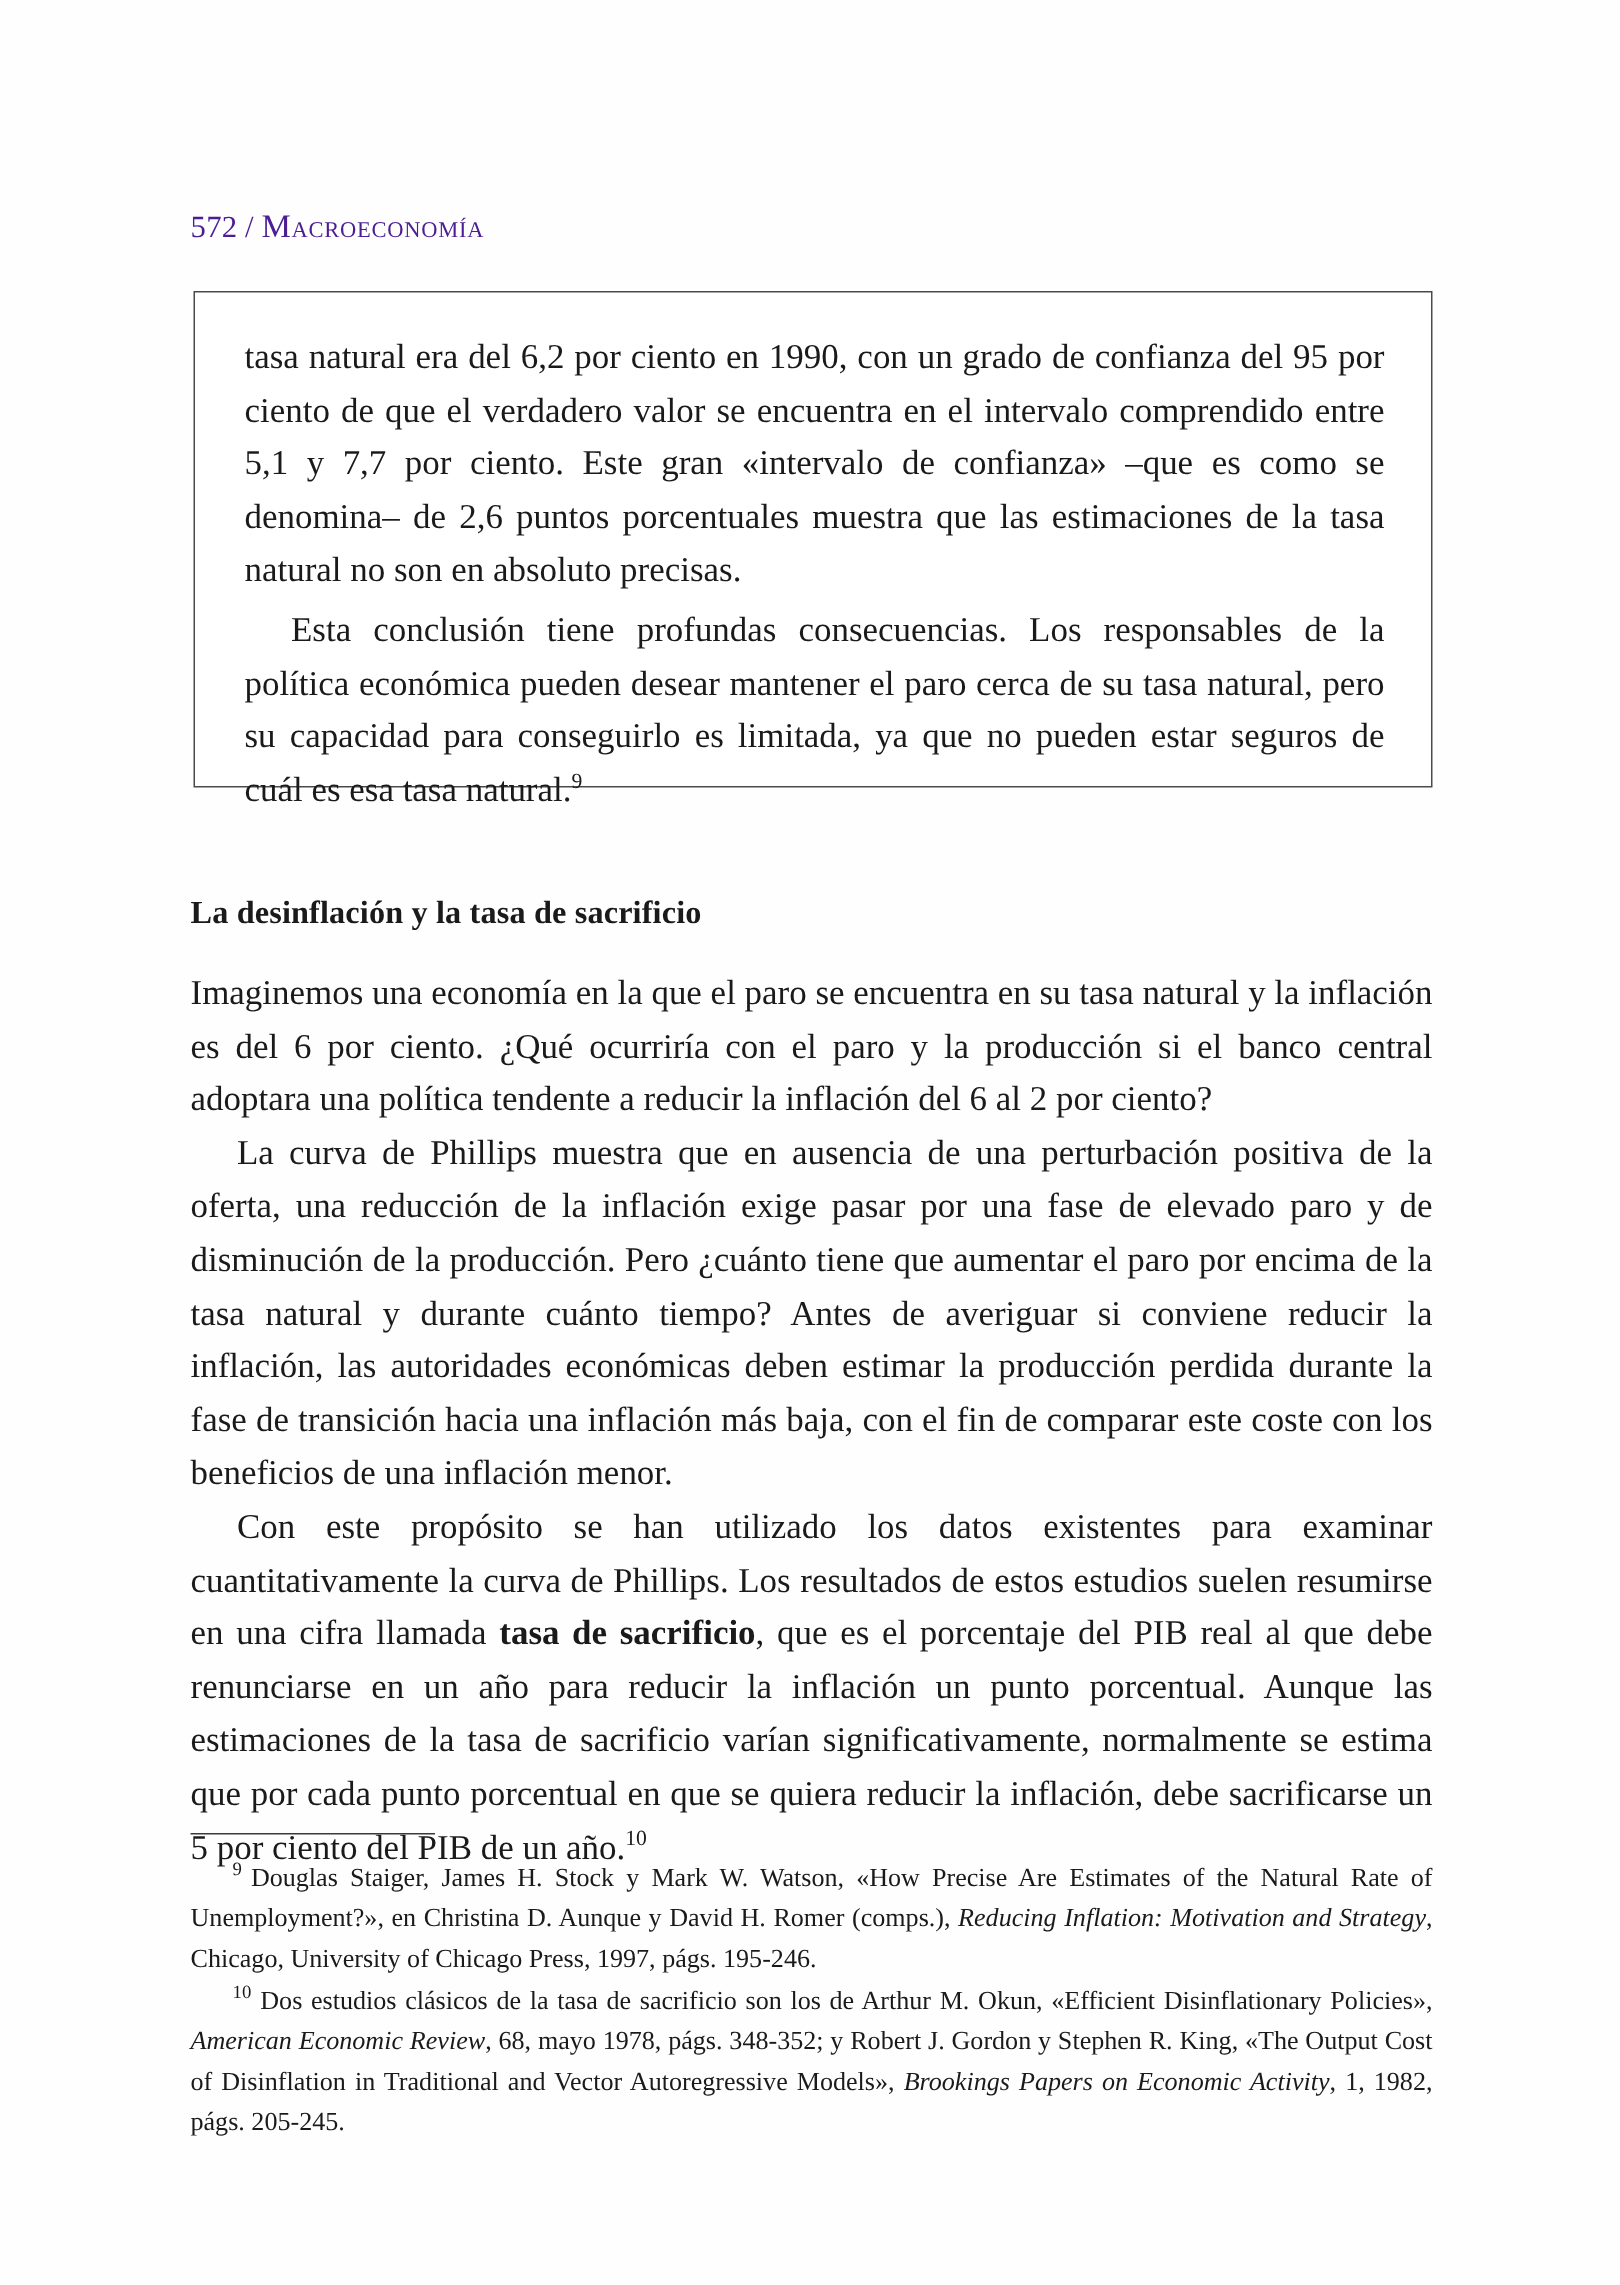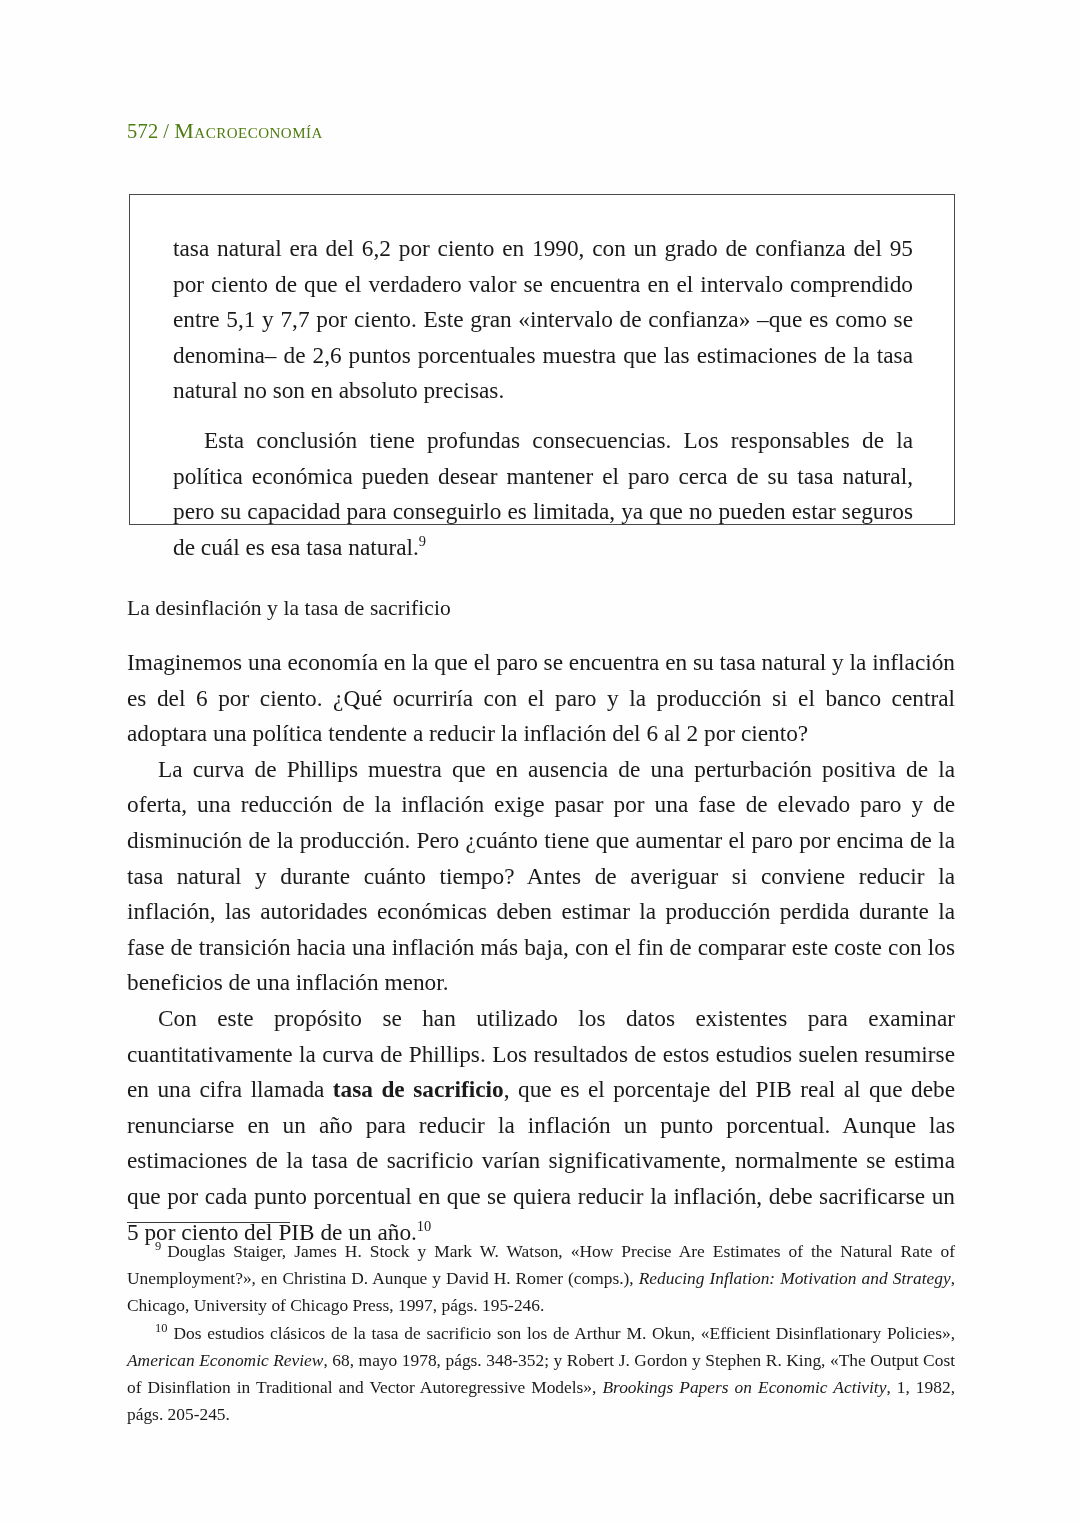--- a/index.html
+++ b/index.html
@@ -19,24 +19,24 @@
   .page {
     position: absolute;
     inset: 0;
     background: #fefefe;
   }
 
   
   .running-head {
     position: absolute;
     left: 127px;
-    top: 118px;
+    top: 138px;
     font-size: 20.5px;
     letter-spacing: 0.2px;
-    color: #4d7c0f;
+    color: #4c1d95;
     white-space: nowrap;
   }
   .running-head .folio { font-size: 20.5px; }
   .running-head .sep { margin: 0 5px; }
   .running-head .bookname {
     font-variant: small-caps;
     font-size: 22px;
     letter-spacing: 0.5px;
   }
 
@@ -51,36 +51,36 @@
     box-sizing: border-box;
     background: #ffffff;
   }
   .callout-inner {
     position: absolute;
     left: 29px;
     top: 22px;
     width: 768px;
   }
   .callout-inner p {
-    margin: 14px;
+    margin: 4px;
     font-size: 23.3px;
     line-height: 35.6px;
     text-align: justify;
     text-justify: inter-word;
     hyphens: manual;
   }
   .callout-inner p.indented { text-indent: 31px; }
 
   
   .section-heading {
     position: absolute;
     left: 127px;
     top: 578px;
     font-size: 21.5px;
-    font-weight: normal;
+    font-weight: bold;
     letter-spacing: 0.1px;
     white-space: nowrap;
   }
 
   
   .body-text {
     position: absolute;
     left: 127px;
     top: 645px;
     width: 828px;

